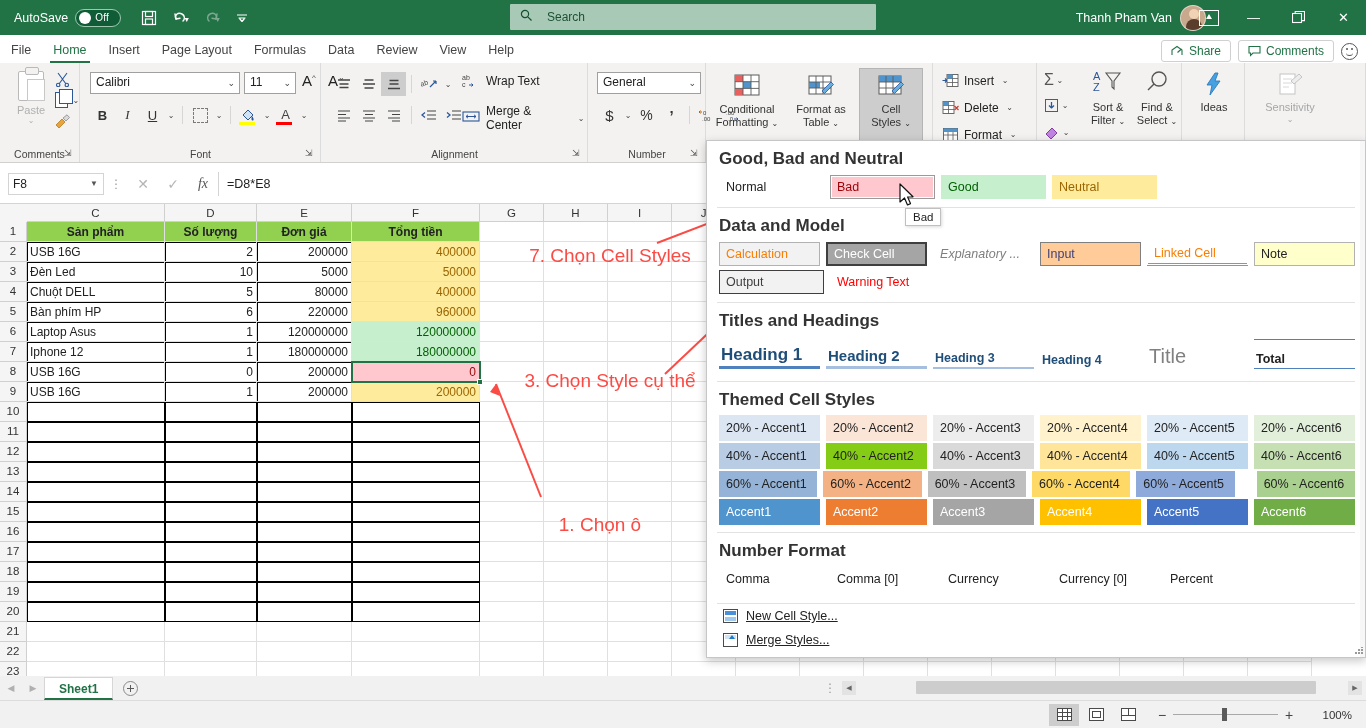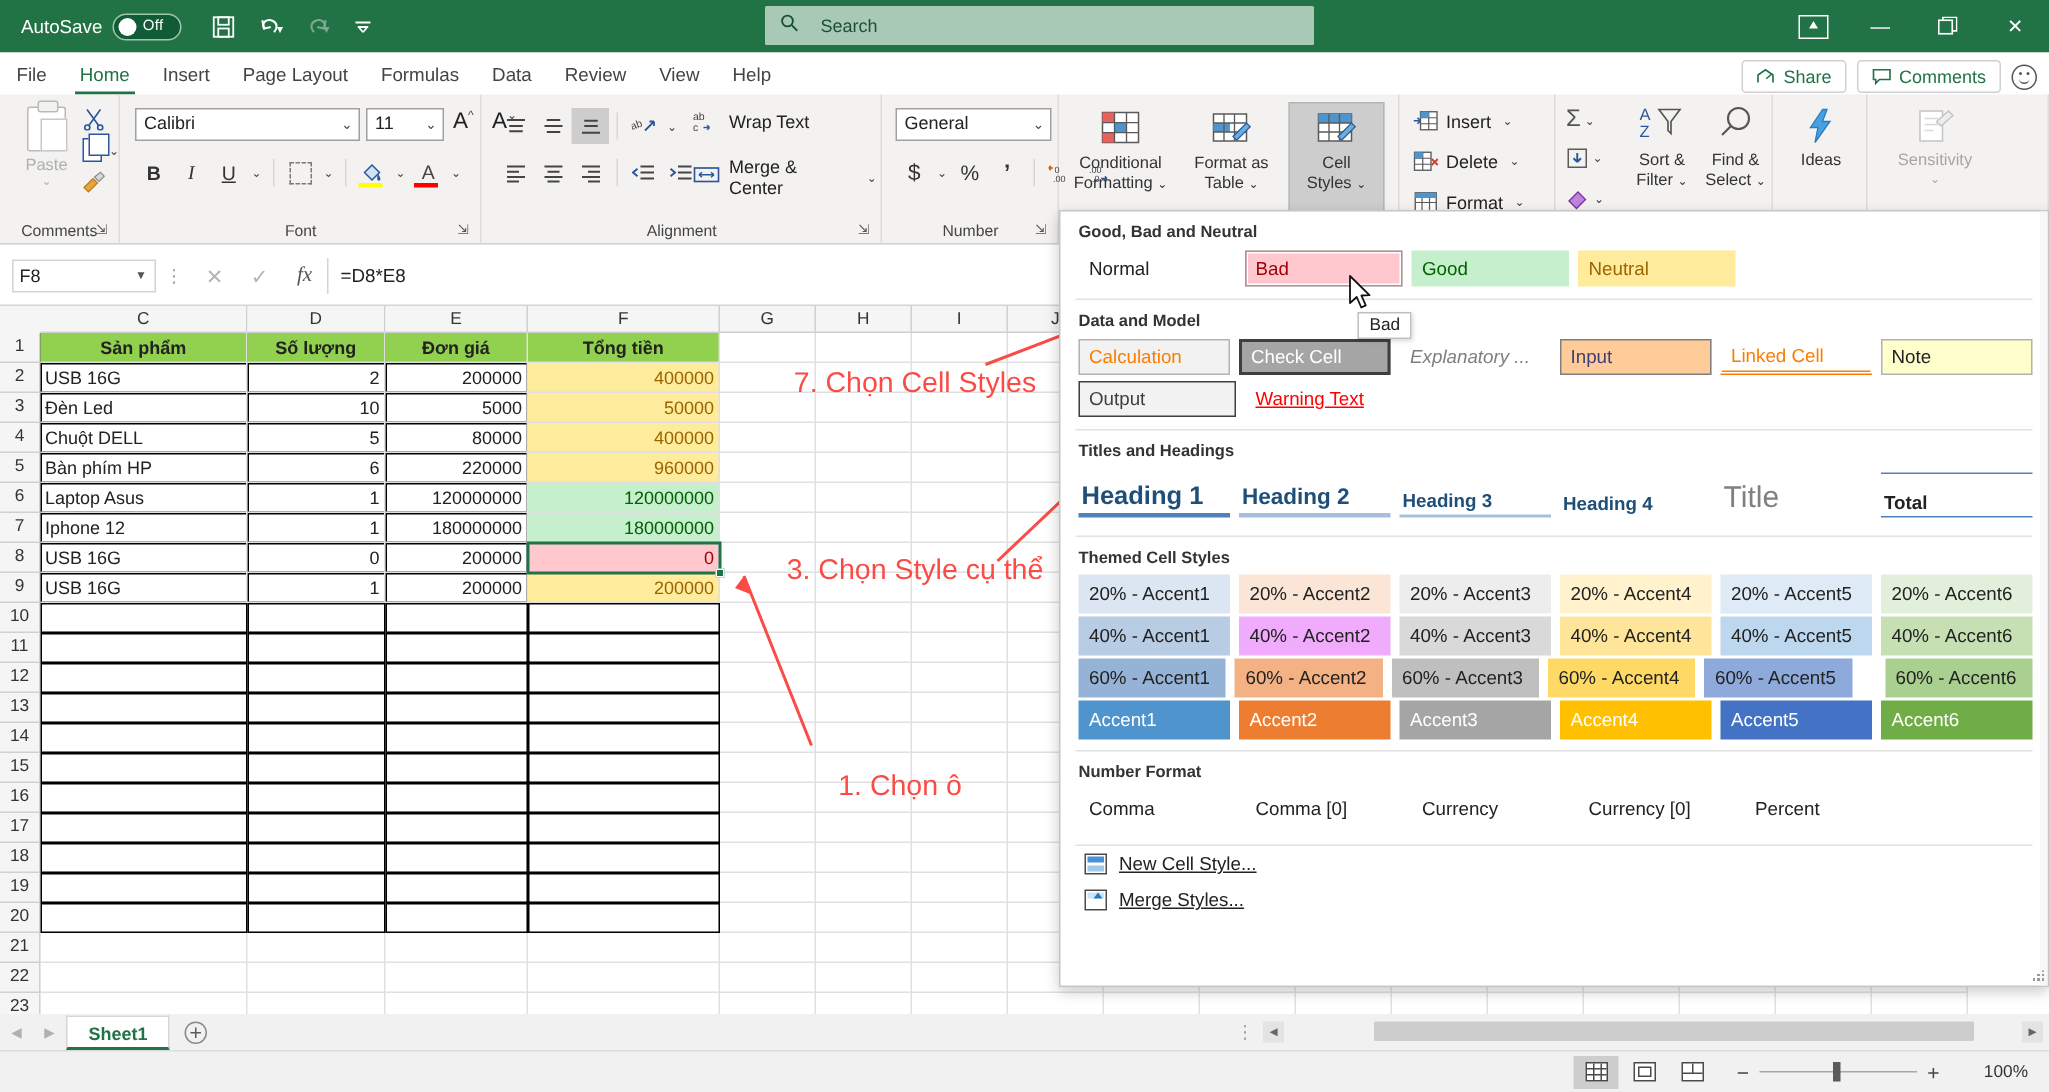--- a/index.html
+++ b/index.html
@@ -243,21 +243,21 @@
     font-family:"Liberation Sans", sans-serif; z-index:30; pointer-events:none;
   }
   #annoSvg{ position:absolute; left:0; top:0; width:1366px; height:728px; z-index:29; pointer-events:none;}
 
   
   #gallery{
     position:absolute; left:706px; top:140px; width:660px; height:518px;
     background:#fff; border:1px solid #c6c6c6; box-shadow:0 3px 9px rgba(0,0,0,.22);
     z-index:40; font-size:12.5px;
   }
-  .gal-section-title{ font-weight:bold; font-size:11px; color:#333; padding:8px 0 4px 12px; }
+  .gal-section-title{ font-weight:bold; font-size:17px; color:#333; padding:8px 0 4px 12px; }
   .gal-divider{ height:1px; background:#e2e2e2; margin:6px 10px 0 10px;}
   .gal-row{ display:flex; padding:2px 10px 2px 12px; gap:6px; }
   .styleitem{
     width:105px; height:24px; display:flex; align-items:center; padding-left:6px;
     font-size:12.5px; white-space:nowrap; overflow:hidden; border:1px solid transparent;
   }
   .hover-outline{ border:1px solid #9a9a9a !important; box-shadow:inset 0 0 0 1px #fff; }
   .headitem{ width:105px; height:30px; display:flex; align-items:flex-end; padding:0 2px 2px 2px;}
   #tooltip{
     position:absolute; left:905px; top:208px; background:#fff; border:1px solid #c0c0c0;
@@ -381,20 +381,24 @@
   <div id="searchbox">
     <span class="sicon">
       <svg width="13" height="13" viewBox="0 0 13 13">
           <circle cx="5" cy="5" r="3.6" fill="none" stroke="#14502f" stroke-width="1.2"></circle>
           <path d="M7.8 7.8 L11.5 11.5" stroke="#14502f" stroke-width="1.2"></path>
         </svg>
     </span>
     <span class="splaceholder">Search</span>
   </div>
 
+  <div id="useracct">
+    <span>Thanh Pham Van</span>
+    <span class="avatar"></span>
+  </div>
 
   <div id="wincontrols">
     <div class="wbtn">
         <span class="ribbon-display-icon"></span>
       </div>
     <div class="wbtn">—</div>
     <div class="wbtn">
       <svg width="13" height="13" viewBox="0 0 13 13">
           <rect x="0.5" y="2.5" width="9" height="9" fill="none" stroke="#fff" stroke-width="1.1"></rect>
           <path d="M3.2 2.5 V0.5 H12.5 V9.6 H10" fill="none" stroke="#fff" stroke-width="1.1"></path>
@@ -1430,21 +1434,21 @@
       <div class="gal-row">
         <div class="styleitem" style="width: 105px; background: rgb(242, 242, 242); color: rgb(250, 125, 0); border: 1px solid rgb(178, 178, 178);">Calculation</div>
         <div class="styleitem" style="width: 105px; background: rgb(165, 165, 165); color: rgb(255, 255, 255); border: 2px solid rgb(63, 63, 63);">Check Cell</div>
         <div class="styleitem" style="width: 105px; color: rgb(127, 127, 127); font-style: italic;">Explanatory ...</div>
         <div class="styleitem" style="width: 105px; background: rgb(255, 204, 153); color: rgb(63, 63, 118); border: 1px solid rgb(127, 127, 127);">Input</div>
         <div class="styleitem" style="width: 105px; color: rgb(250, 125, 0); border-bottom: 3px double rgb(250, 125, 0);">Linked Cell</div>
         <div class="styleitem" style="width: 105px; background: rgb(255, 255, 204); color: rgb(34, 34, 34); border: 1px solid rgb(178, 178, 178);">Note</div>
       </div>
       <div class="gal-row">
         <div class="styleitem" style="width: 105px; background: rgb(242, 242, 242); color: rgb(63, 63, 63); border: 1px solid rgb(63, 63, 63);">Output</div>
-        <div class="styleitem" style="width: 105px; color: rgb(255, 0, 0); text-decoration: underline;">Warning Text</div>
+        <div class="styleitem" style="width: 105px; color: rgb(255, 0, 0);">Warning Text</div>
       </div>
       <div class="gal-divider"></div>
       <div class="gal-section-title">Titles and Headings</div>
       <div class="gal-row" style="padding-top: 4px; padding-bottom: 6px;">
         <div class="headitem" style="border-bottom: 3px solid rgb(79, 129, 189);">
           <div style="font-size: 17px; color: rgb(31, 78, 121); font-weight: bold; line-height: 1.05; width: 100%;">Heading 1</div>
         </div>
         <div class="headitem" style="border-bottom: 3px solid rgb(167, 191, 222);">
           <div style="font-size: 15px; color: rgb(31, 78, 121); font-weight: bold; line-height: 1.05; width: 100%;">Heading 2</div>
         </div>
@@ -1466,21 +1470,21 @@
       <div class="gal-row" style="padding-top: 1px; padding-bottom: 1px;">
         <div class="styleitem" style="width: 105px; height: 26px; background: rgb(220, 230, 242); color: rgb(34, 34, 34);">20% - Accent1</div>
         <div class="styleitem" style="width: 105px; height: 26px; background: rgb(251, 229, 214); color: rgb(34, 34, 34);">20% - Accent2</div>
         <div class="styleitem" style="width: 105px; height: 26px; background: rgb(237, 237, 237); color: rgb(34, 34, 34);">20% - Accent3</div>
         <div class="styleitem" style="width: 105px; height: 26px; background: rgb(255, 242, 204); color: rgb(34, 34, 34);">20% - Accent4</div>
         <div class="styleitem" style="width: 105px; height: 26px; background: rgb(222, 234, 246); color: rgb(34, 34, 34);">20% - Accent5</div>
         <div class="styleitem" style="width: 105px; height: 26px; background: rgb(226, 239, 218); color: rgb(34, 34, 34);">20% - Accent6</div>
       </div>
       <div class="gal-row" style="padding-top: 1px; padding-bottom: 1px;">
         <div class="styleitem" style="width: 105px; height: 26px; background: rgb(184, 204, 228); color: rgb(34, 34, 34);">40% - Accent1</div>
-        <div class="styleitem" style="width: 105px; height: 26px; background: #f0abfc; color: rgb(34, 34, 34); text-align: right;">40% - Accent2</div>
+        <div class="styleitem" style="width: 105px; height: 26px; background: #84cc16; color: rgb(34, 34, 34); text-align: right;">40% - Accent2</div>
         <div class="styleitem" style="width: 105px; height: 26px; background: rgb(217, 217, 217); color: rgb(34, 34, 34);">40% - Accent3</div>
         <div class="styleitem" style="width: 105px; height: 26px; background: rgb(255, 229, 153); color: rgb(34, 34, 34);">40% - Accent4</div>
         <div class="styleitem" style="width: 105px; height: 26px; background: rgb(189, 215, 238); color: rgb(34, 34, 34);">40% - Accent5</div>
         <div class="styleitem" style="width: 105px; height: 26px; background: rgb(198, 224, 180); color: rgb(34, 34, 34);">40% - Accent6</div>
       </div>
       <div class="gal-row" style="padding-top: 1px; padding-bottom: 1px;">
         <div class="styleitem" style="width: 105px; height: 26px; background: rgb(149, 179, 215); color: rgb(34, 34, 34);">60% - Accent1</div>
         <div class="styleitem" style="width: 105px; height: 26px; background: rgb(244, 177, 131); color: rgb(34, 34, 34);">60% - Accent2</div>
         <div class="styleitem" style="width: 105px; height: 26px; background: rgb(191, 191, 191); color: rgb(34, 34, 34);">60% - Accent3</div>
         <div class="styleitem" style="width: 105px; height: 26px; background: rgb(255, 217, 102); color: rgb(34, 34, 34);">60% - Accent4</div>

